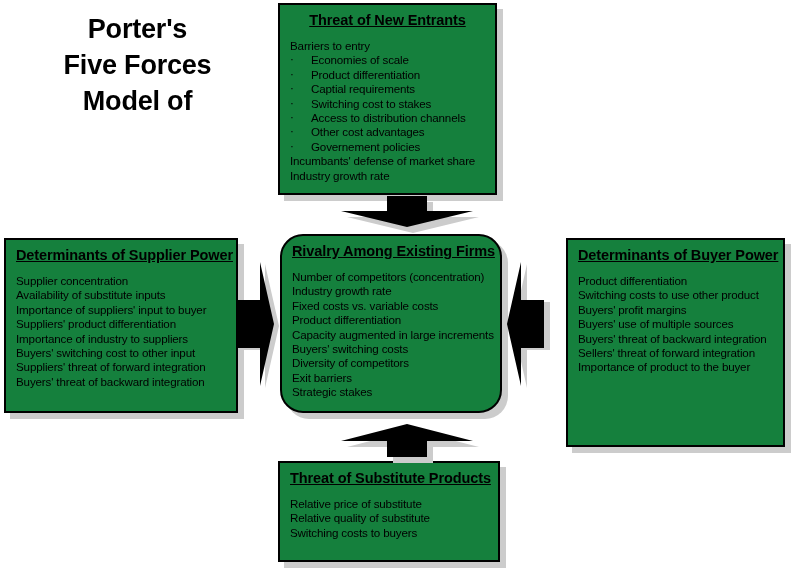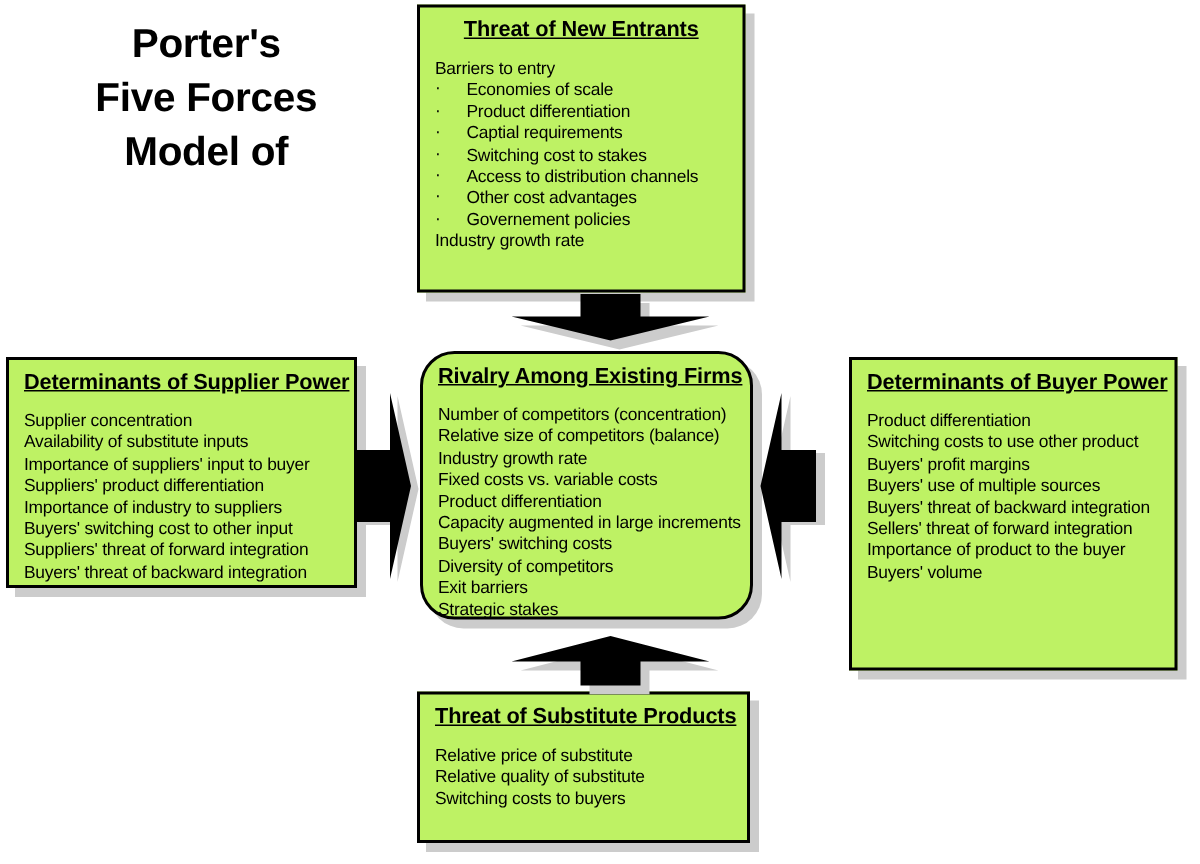--- a/index.html
+++ b/index.html
@@ -26,21 +26,21 @@
     font-size: 27px;
     font-weight: bold;
     line-height: 1.34;
     letter-spacing: -0.2px;
   }
   #title-block .title-line { display: block; white-space: nowrap; }
 
   
   .force-box {
     position: absolute;
-    background: #bef264;
+    background: #15803d;
     border: 2px solid #000000;
     box-shadow: 6px 6px 0 0 #cccccc;
     box-sizing: border-box;
     padding: 7px 10px 6px 10px;
   }
   .force-title {
     display: block;
     text-align: center;
     font-size: 14.5px;
     font-weight: bold;
@@ -64,21 +64,21 @@
   }
   .force-list li.sub .bullet {
     position: absolute;
     left: 0;
     top: -1px;
   }
   .force-list li.sub .sub-text { margin-left: 11px; }
 
   
   #box-new-entrants  { left: 278px; top: 3px;   width: 219px; height: 192px; }
-  #box-supplier      { left: 4px;   top: 238px; width: 234px; height: 154px; }
+  #box-supplier      { left: 4px;   top: 238px; width: 234px; height: 175px; }
   #box-rivalry       { left: 280px; top: 234px; width: 222px; height: 179px; border-radius: 23px; }
   #box-buyer         { left: 566px; top: 238px; width: 219px; height: 209px; }
   #box-substitute    { left: 278px; top: 461px; width: 222px; height: 101px; }
 
   
   .arrow { position: absolute; }
   .arrow svg { display: block; }
 
   #arrow-top        { left: 334px; top: 194px; width: 146px; height: 40px; }
   #arrow-bottom     { left: 334px; top: 421px; width: 146px; height: 42px; }
@@ -98,20 +98,21 @@
   <span class="force-title">Threat of New Entrants</span>
   <ul class="force-list">
     <li>Barriers to entry</li>
     <li class="sub"><span class="bullet">·</span><span class="sub-text">Economies of scale</span></li>
     <li class="sub"><span class="bullet">·</span><span class="sub-text">Product differentiation</span></li>
     <li class="sub"><span class="bullet">·</span><span class="sub-text">Captial requirements</span></li>
     <li class="sub"><span class="bullet">·</span><span class="sub-text">Switching cost to stakes</span></li>
     <li class="sub"><span class="bullet">·</span><span class="sub-text">Access to distribution channels</span></li>
     <li class="sub"><span class="bullet">·</span><span class="sub-text">Other cost advantages</span></li>
     <li class="sub"><span class="bullet">·</span><span class="sub-text">Governement policies</span></li>
+    <li>Incumbants' defense of market share</li>
     <li>Industry growth rate</li>
   </ul>
 </div>
 
 <div class="force-box" id="box-supplier">
   <span class="force-title">Determinants of Supplier Power</span>
   <ul class="force-list">
     <li>Supplier concentration</li>
     <li>Availability of substitute inputs</li>
     <li>Importance of suppliers' input to buyer</li>
@@ -120,21 +121,20 @@
     <li>Buyers' switching cost to other input</li>
     <li>Suppliers' threat of forward integration</li>
     <li>Buyers' threat of backward integration</li>
   </ul>
 </div>
 
 <div class="force-box" id="box-rivalry">
   <span class="force-title">Rivalry Among Existing Firms</span>
   <ul class="force-list">
     <li>Number of competitors (concentration)</li>
-    <li>Relative size of competitors (balance)</li>
     <li>Industry growth rate</li>
     <li>Fixed costs vs. variable costs</li>
     <li>Product differentiation</li>
     <li>Capacity augmented in large increments</li>
     <li>Buyers' switching costs</li>
     <li>Diversity of competitors</li>
     <li>Exit barriers</li>
     <li>Strategic stakes</li>
   </ul>
 </div>
@@ -142,21 +142,20 @@
 <div class="force-box" id="box-buyer">
   <span class="force-title">Determinants of Buyer Power</span>
   <ul class="force-list">
     <li>Product differentiation</li>
     <li>Switching costs to use other product</li>
     <li>Buyers' profit margins</li>
     <li>Buyers' use of multiple sources</li>
     <li>Buyers' threat of backward integration</li>
     <li>Sellers' threat of forward integration</li>
     <li>Importance of product to the buyer</li>
-    <li>Buyers' volume</li>
   </ul>
 </div>
 
 <div class="force-box" id="box-substitute">
   <span class="force-title">Threat of Substitute Products</span>
   <ul class="force-list">
     <li>Relative price of substitute</li>
     <li>Relative quality of substitute</li>
     <li>Switching costs to buyers</li>
   </ul>

